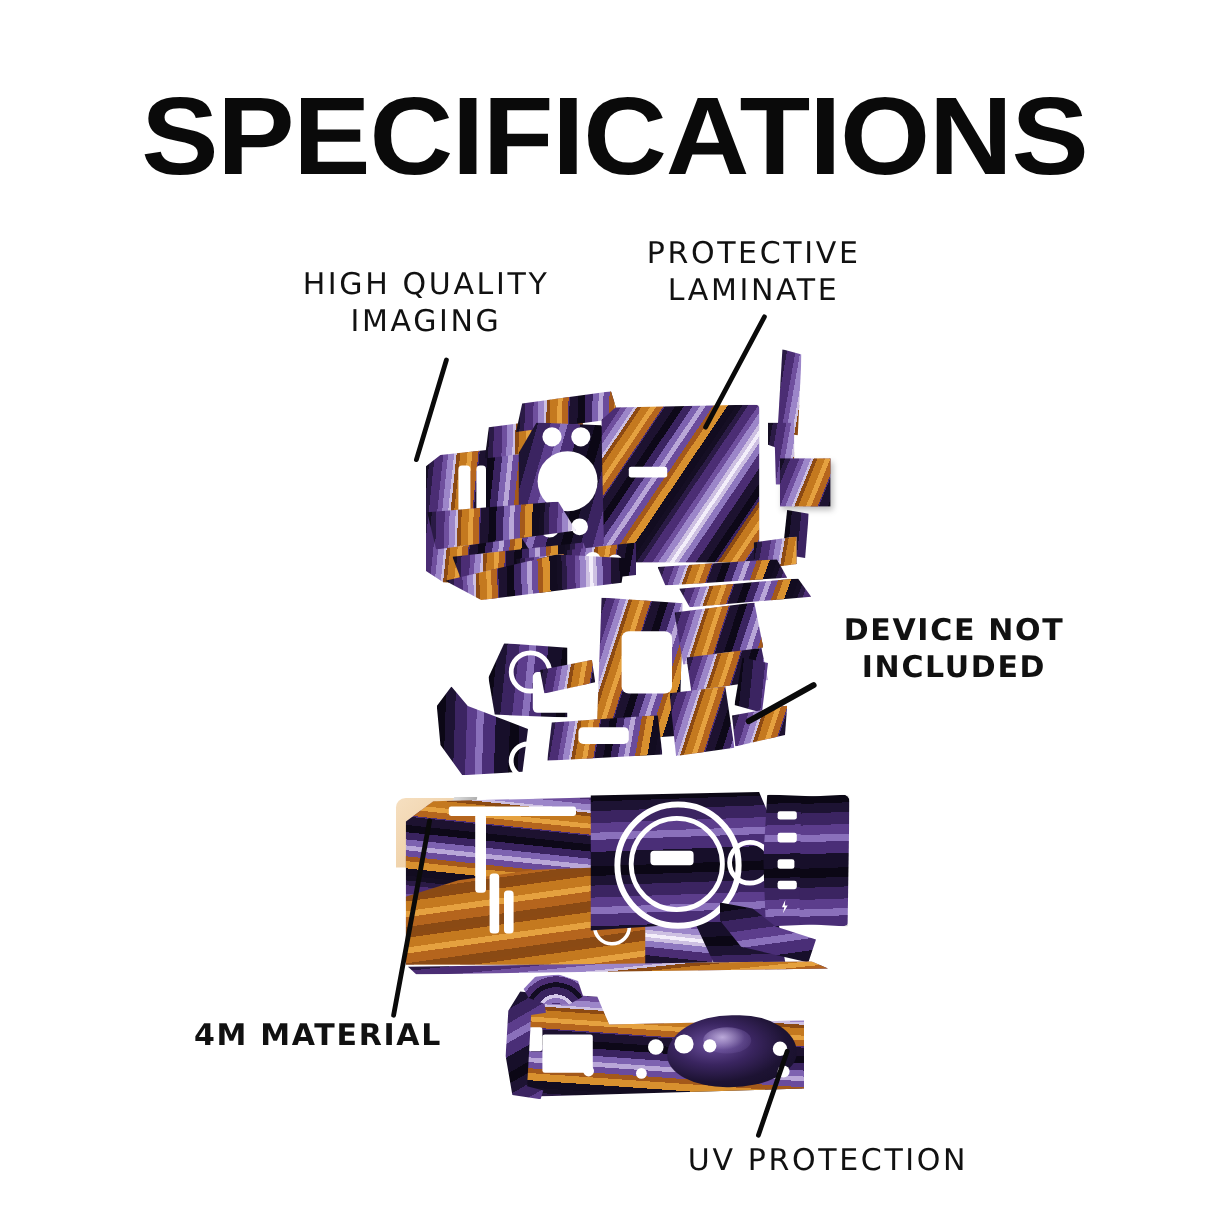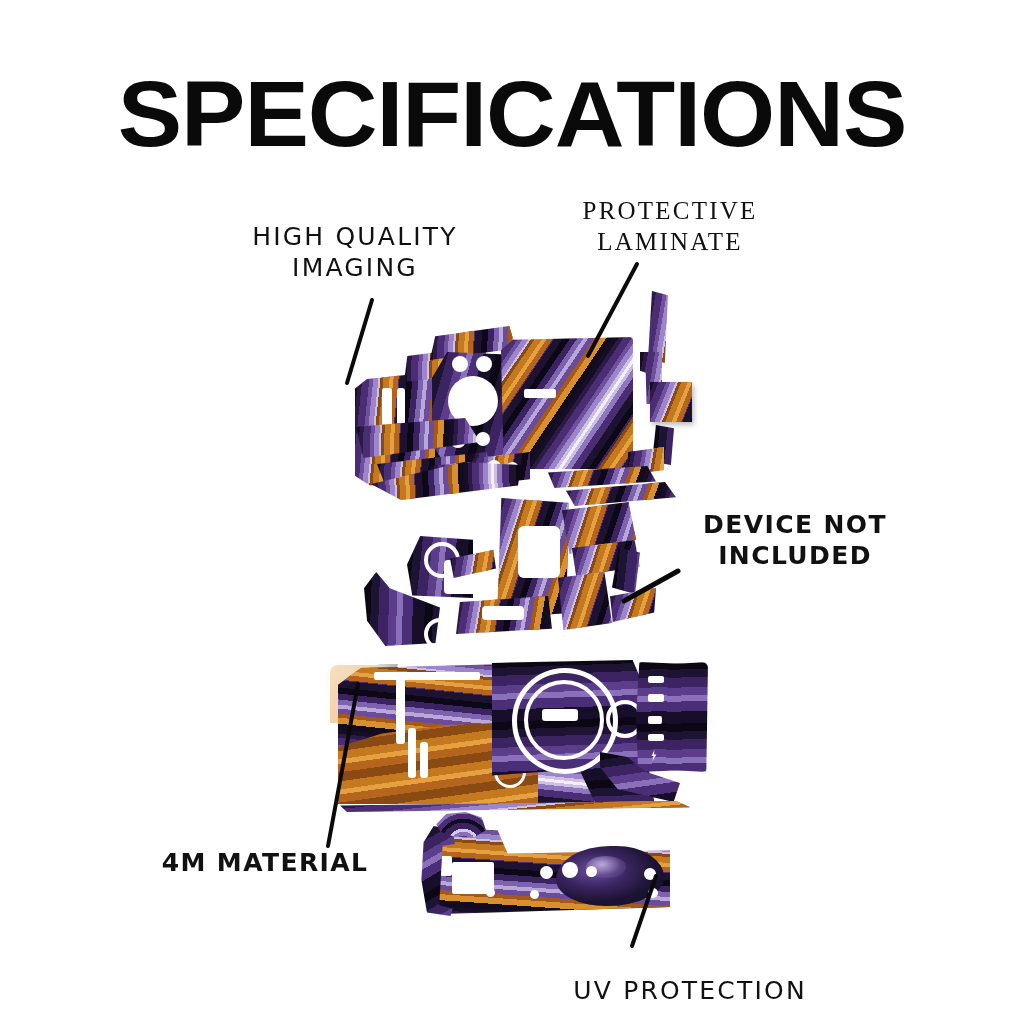--- a/index.html
+++ b/index.html
@@ -36,24 +36,24 @@
     letter-spacing:2.2px;
     line-height:1.22;
     color:#111;
     font-weight:400;
     white-space:pre-line;
     font-family:"DejaVu Sans","Liberation Sans",sans-serif;
   }
   .callout.bolder{font-weight:700;letter-spacing:1.6px;}
 
   #lbl-high-quality{left:205px;top:222px;width:300px;}
-  #lbl-laminate    {left:525px;top:196px;width:290px;font-family:Liberation Serif, serif;}
+  #lbl-laminate    {left:483px;top:196px;width:290px;}
   #lbl-device      {left:655px;top:510px;width:280px;font-weight:700;letter-spacing:1.4px;}
   #lbl-3m          {left:115px;top:848px;width:300px;font-weight:700;letter-spacing:1.4px;}
-  #lbl-uv          {left:540px;top:952px;width:300px;margin-top:24px;}
+  #lbl-uv          {left:540px;top:952px;width:300px;}
 
   
   #leaders{position:absolute;left:0;top:0;width:1024px;height:1024px;pointer-events:none;}
 
   
   .piece{
     position:absolute;
     background-image:
       repeating-linear-gradient(var(--ang,118deg),
         #150e24 0px, #150e24 4px,

